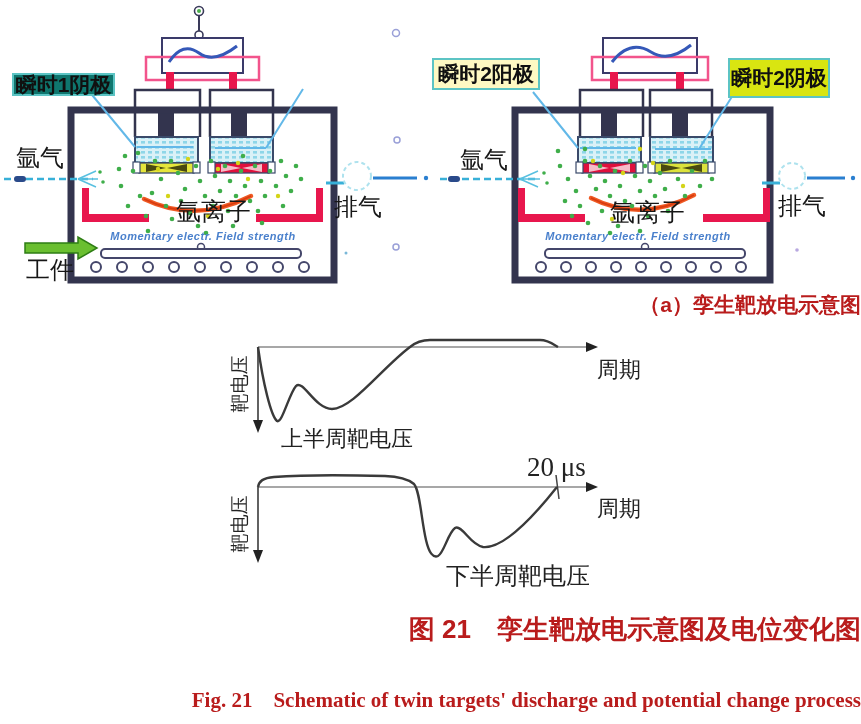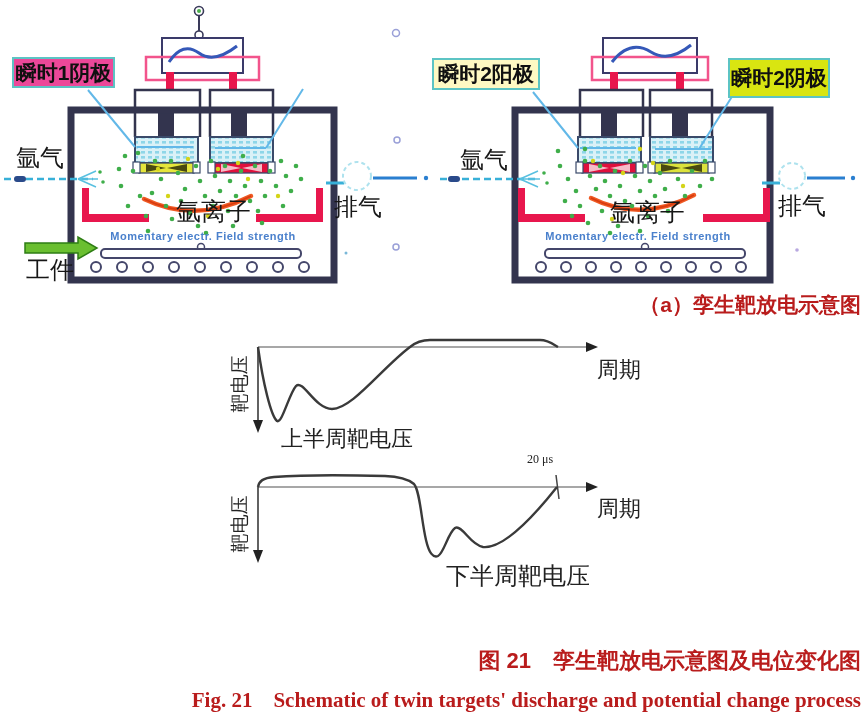--- a/index.html
+++ b/index.html
@@ -6,21 +6,21 @@
   #page{position:relative;width:861px;height:724px;background:#ffffff;overflow:hidden;
         font-family:"Liberation Sans",sans-serif;color:#141414;}
   .tag{position:absolute;border:2px solid #5cc4c4;font-weight:bold;font-size:21px;
        display:flex;align-items:center;justify-content:center;color:#101010;box-sizing:border-box;}
   .dtext{position:absolute;font-size:24px;color:#161616;white-space:nowrap;}
   .caption{position:absolute;left:0;width:100%;text-align:right;font-size:21px;color:#b91c1c;white-space:pre;font-weight:bold;}
   .plotlabel{position:absolute;font-size:21px;color:#222;white-space:nowrap;}
   .ylab{position:absolute;width:70px;text-align:center;font-size:19px;color:#222;
         transform:rotate(-90deg);transform-origin:center;}
   .field{position:absolute;font-size:11px;color:#4a80cc;text-align:center;letter-spacing:.5px;
-         filter:blur(.35px);font-weight:bold;white-space:nowrap;}
+         filter:blur(.35px);font-weight:bold;white-space:nowrap;font-style:italic;}
   .serif{font-family:"Liberation Serif",serif;}
   svg{position:absolute;display:block;}
   #schematics{filter:blur(.25px);}
 </style>
 </head>
 <body>
 
 <div id="page">
 
   <svg id="schematics" width="861" height="292" viewBox="0 0 861 292" style="left:0;top:0">
@@ -307,21 +307,21 @@
         <circle cx="641" cy="267" r="5" stroke-width="2"></circle>
           <circle cx="666" cy="267" r="5" stroke-width="2"></circle>
         <circle cx="691" cy="267" r="5" stroke-width="2"></circle>
           <circle cx="716" cy="267" r="5" stroke-width="2"></circle>
         <circle cx="741" cy="267" r="5" stroke-width="2"></circle>
       </g>
       <circle cx="797" cy="250" r="1.8" fill="#b8a8e0"></circle>
     </g>
   </svg>
 
-  <div class="tag" style="left:12px;top:57px;width:103px;height:31px;background:#ec4899">瞬时1阴极</div>
+  <div class="tag" style="left:12px;top:73px;width:103px;height:23px;background:#0f766e">瞬时1阴极</div>
   <div class="tag" style="left:432px;top:58px;width:108px;height:32px;background:#fef9c3">瞬时2阳极</div>
   <div class="tag" style="left:728px;top:58px;width:102px;height:40px;background:#d9e511">瞬时2阴极</div>
 
   <div class="dtext" style="left:16px;top:142px">氩气</div>
   <div class="dtext" style="left:334px;top:191px">排气</div>
   <div class="dtext" style="left:176px;top:195px;font-size:25px">氩离子</div>
   <div class="field" style="left:86px;top:230px;width:234px">Momentary electr. Field strength</div>
   <div class="dtext" style="left:26px;top:254px">工件</div>
 
   <div class="dtext" style="left:460px;top:144px">氩气</div>
@@ -347,21 +347,21 @@
     <line x1="28" y1="39" x2="356" y2="39" stroke="#8a8a8a" stroke-width="1.3"></line>
     <polygon points="356,34 368,39 356,44" fill="#222"></polygon>
     <line x1="28" y1="39" x2="28" y2="102" stroke="#3a3a3a" stroke-width="1.6"></line>
     <polygon points="23,102 33,102 28,115" fill="#222"></polygon>
     <line x1="326" y1="27" x2="329" y2="51" stroke="#444" stroke-width="1.5"></line>
     <path d="M 28 39 C 29 33, 33 30, 44 29 C 70 27, 120 27, 155 28 C 170 28.5, 178 31, 184 36
              C 190 43, 191 70, 196 92 C 199 105, 203 110, 208 108 C 214 105, 218 85, 225 80
              C 232 76, 240 97, 253 99 C 272 101, 300 73, 327 39" stroke="#3a3a3a" stroke-width="2.4" fill="none"></path>
   </svg>
   <div class="ylab" style="left:205px;top:511px">靶电压</div>
-  <div class="plotlabel serif" style="left:527px;top:452px;font-size:12px">20 μs</div>
+  <div class="plotlabel serif" style="left:527px;top:452px;font-size:27px">20 μs</div>
   <div class="plotlabel" style="left:597px;top:494px;font-size:22px">周期</div>
   <div class="plotlabel" style="left:446px;top:560px;font-size:24px">下半周靶电压</div>
 
 
-  <div class="caption" style="top:646px;font-size:22px">图 21　孪生靶放电示意图及电位变化图</div>
+  <div class="caption" style="top:612px;font-size:26px">图 21　孪生靶放电示意图及电位变化图</div>
   <div class="caption serif" style="top:688px;font-size:21px">Fig. 21    Schematic of twin targets' discharge and potential change process</div>
 
 </div>
 
 </body></html>

